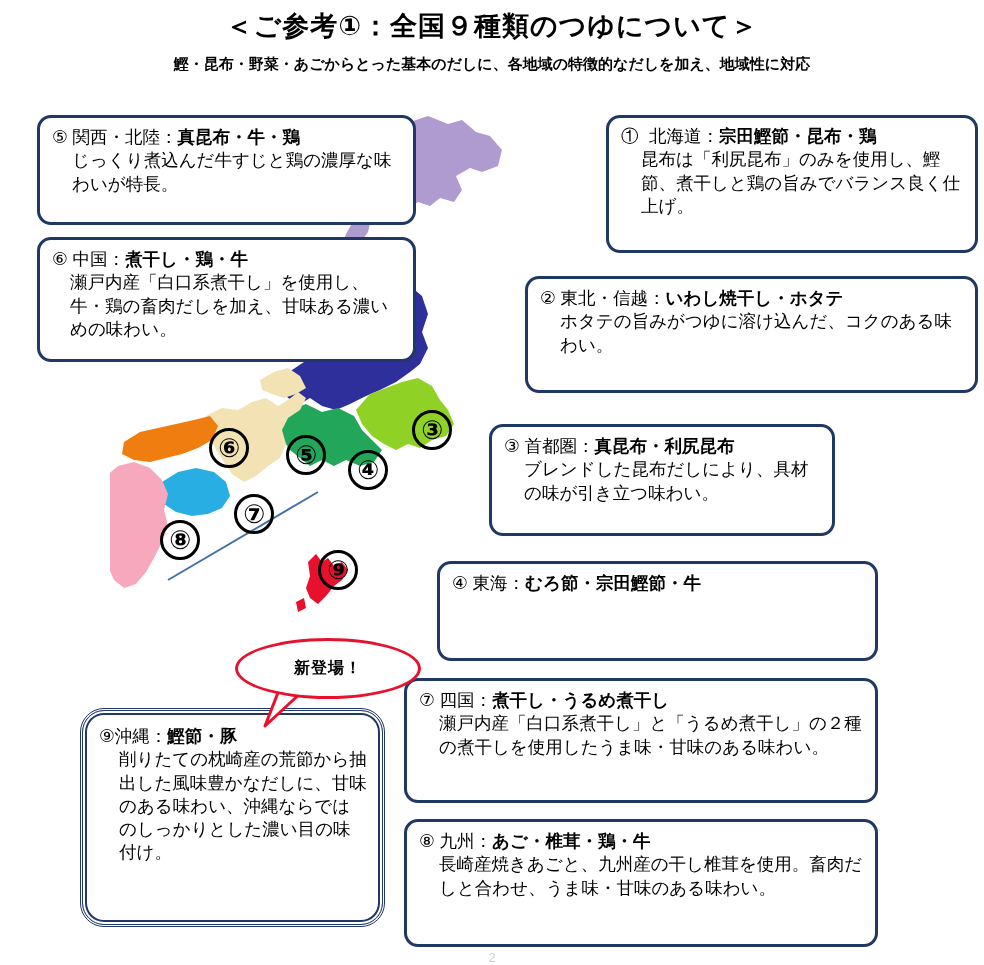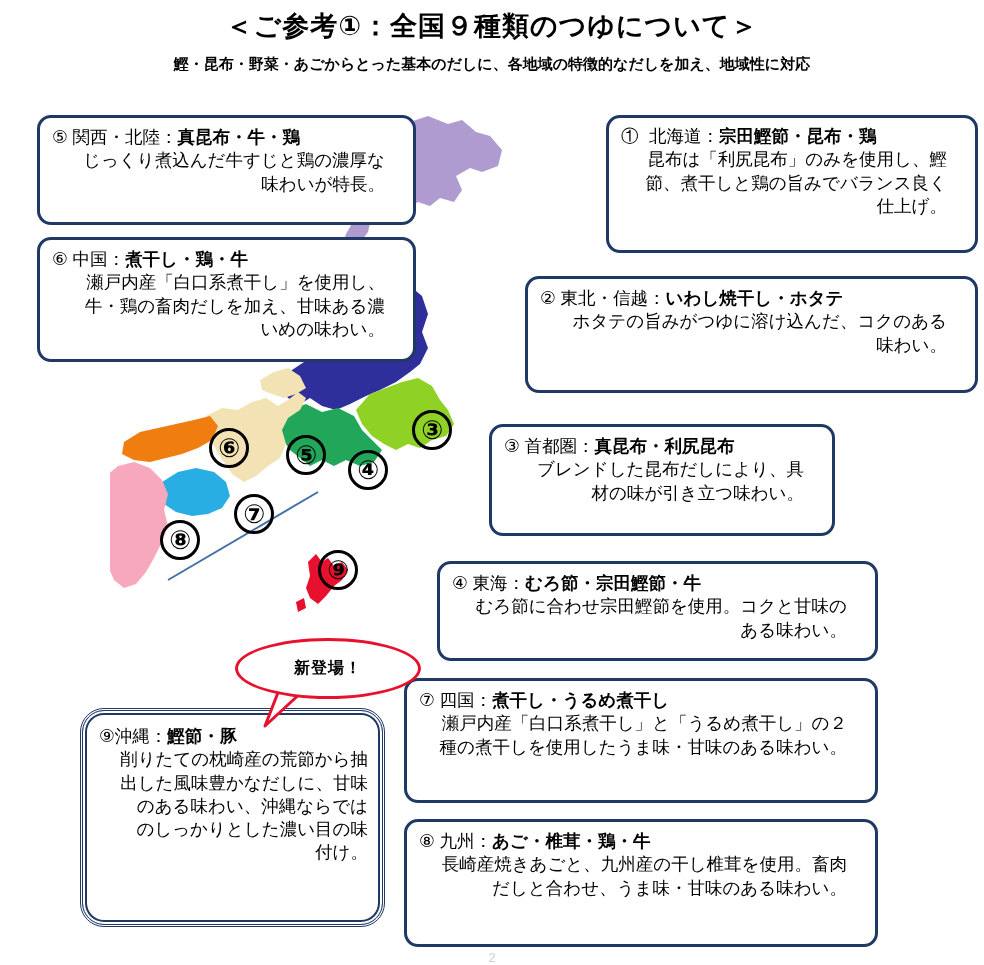--- a/index.html
+++ b/index.html
@@ -29,28 +29,28 @@
     white-space:nowrap;
   }
 
   
   .box{
     position:absolute;
     box-sizing:border-box;
     border:3px solid #1f3864;
     border-radius:14px;
     background:#ffffff;
-    padding:8px 28px 6px 12px;
+    padding:8px 12px 6px 12px;
     line-height:1.33;
     font-size:17.5px;
   }
   .box .hd{white-space:nowrap;}
   .box .num{font-weight:normal;}
   .box .strong{font-weight:bold;}
-  .box .body{padding-left:20px;text-align:right;}
+  .box .body{padding-left:20px;}
   .box .body.nopad{padding-left:18px;}
 
   
   .box.dbl{
     border:3px double #1f3864;
     border-radius:24px;
     box-shadow:inset 0 0 0 2px #ffffff, inset 0 0 0 4px #1f3864;
   }
 
   
@@ -172,21 +172,20 @@
       <span>首都圏：</span><span class="strong">真昆布・利尻昆布</span>
     </div>
     <div class="body">ブレンドした昆布だしにより、具材の味が引き立つ味わい。</div>
   </div>
 
   <div class="box" style="left:437px;top:561px;width:441px;height:100px;">
     <div class="hd">
       <span class="num">④</span>
       <span>東海：</span><span class="strong">むろ節・宗田鰹節・牛</span>
     </div>
-    <div class="body">むろ節に合わせ宗田鰹節を使用。コクと甘味のある味わい。</div>
   </div>
 
   <div class="box" style="left:404px;top:678px;width:474px;height:125px;">
     <div class="hd">
       <span class="num">⑦</span>
       <span>四国：</span><span class="strong">煮干し・うるめ煮干し</span>
     </div>
     <div class="body">瀬戸内産「白口系煮干し」と「うるめ煮干し」の２種の煮干しを使用したうま味・甘味のある味わい。</div>
   </div>
 

